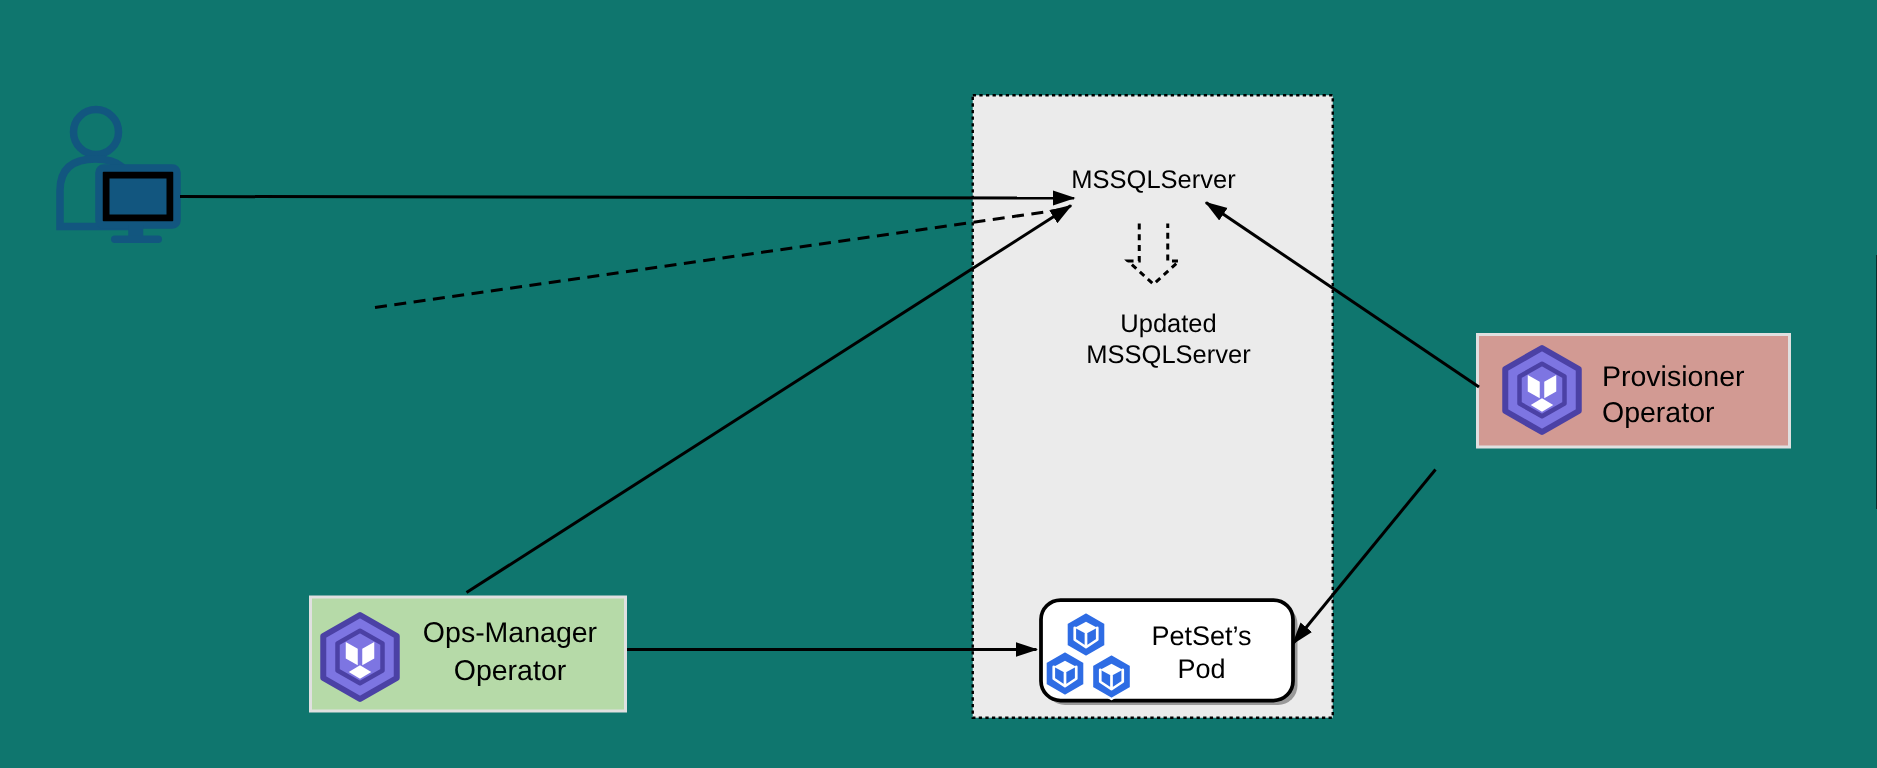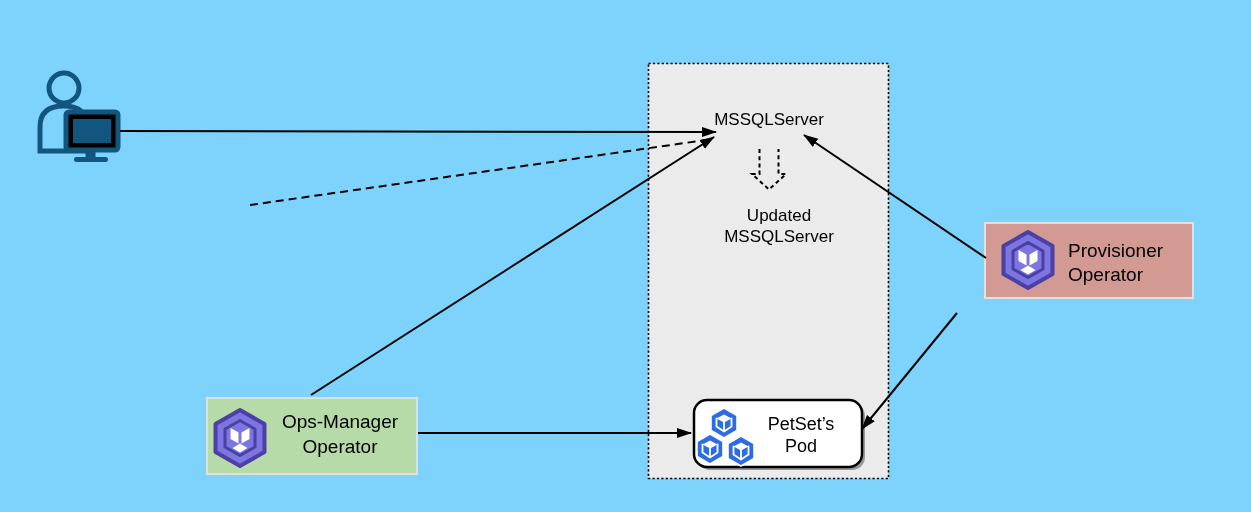--- a/index.html
+++ b/index.html
@@ -1,16 +1,16 @@
 <!DOCTYPE html>
 <html><head>
 <meta charset="utf-8">
 <style>
   html,body{margin:0;padding:0;background:#000;}
-  .stage{position:relative;width:1251px;height:512px;background:#7dd3fc;overflow:hidden;}
+  .stage{position:relative;width:1251px;height:512px;background:#0f766e;overflow:hidden;}
   svg{position:absolute;left:0;top:0;}
   text{font-family:"Liberation Sans", sans-serif;fill:#000;}
 </style>
 </head>
 <body>
 
 <div class="stage">
 <svg width="1251" height="512" viewBox="0 0 1251 512">
   <defs>
     <marker id="arrow" markerUnits="userSpaceOnUse" markerWidth="18" markerHeight="14" refX="14" refY="5" orient="auto">

